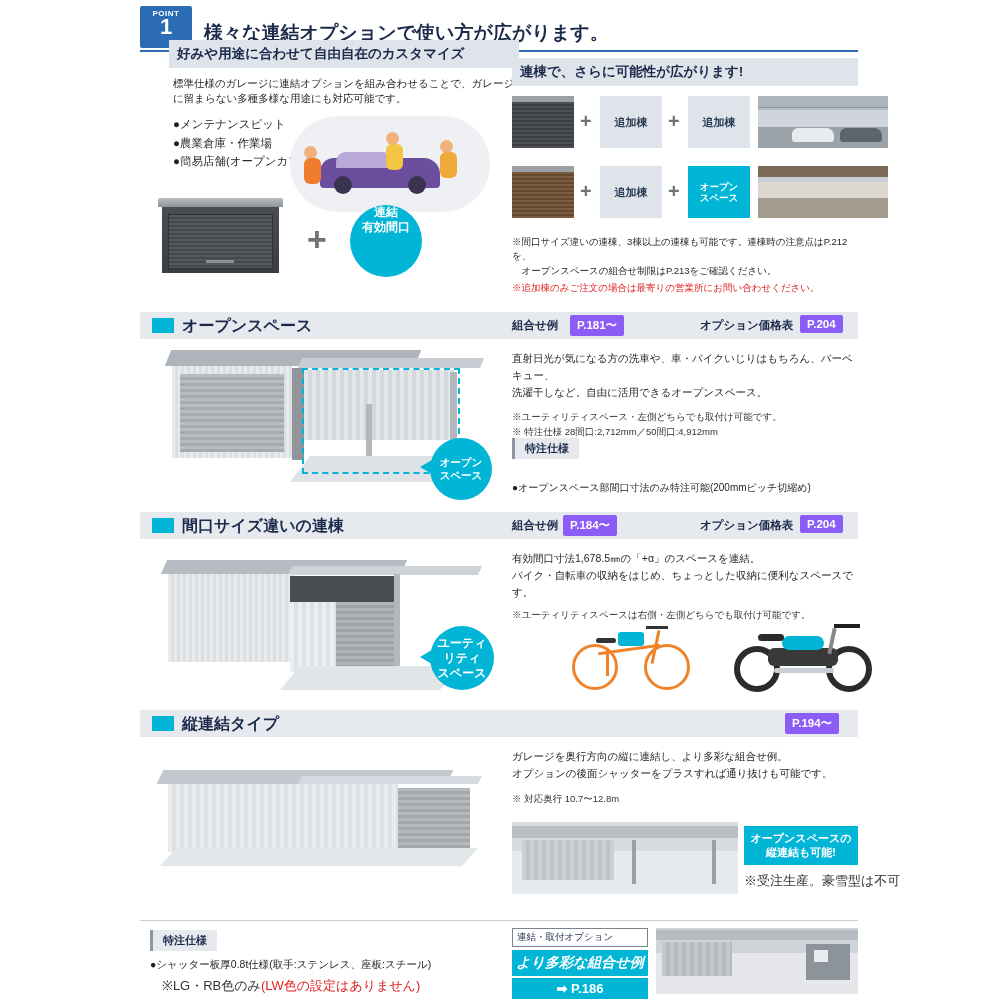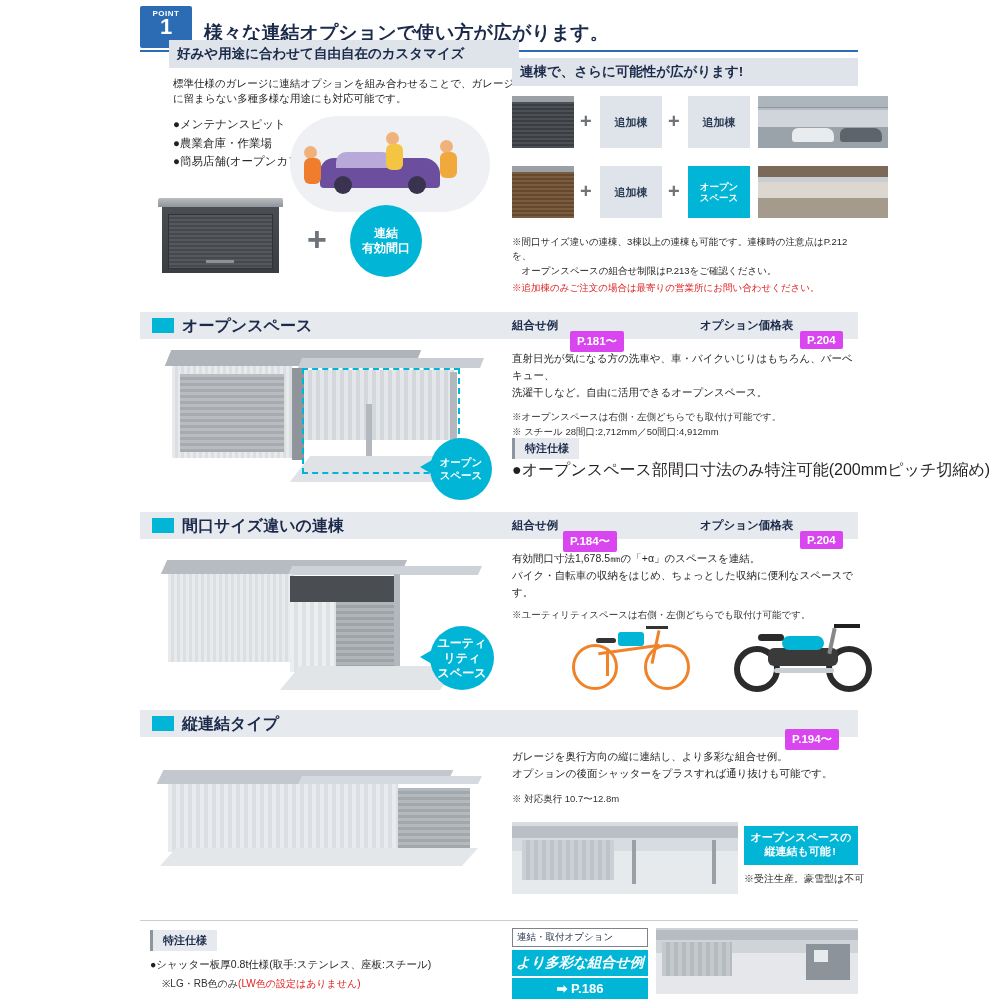--- a/index.html
+++ b/index.html
@@ -73,21 +73,21 @@
   }
   .gd-handle {
     position: absolute; left: 48px; top: 62px; width: 28px; height: 3px;
     background: #8d9196;
   }
   .plus-sign {
     position: absolute; font-size: 34px; color: #6f7479; font-weight: bold;
   }
   .bubble-blue {
     background: #00b5d6; color: #fff; border-radius: 50%;
-    display: flex; align-items: center; justify-content: center;
+    display: flex; justify-content: center;
     text-align: center; font-weight: bold; line-height: 1.25;
   }
 
   
   .people-ill {
     position: absolute; left: 290px; top: 110px; width: 200px; height: 110px;
   }
   .car-purple {
     position: absolute; left: 30px; top: 48px; width: 120px; height: 30px;
     background: #6b4f9e; border-radius: 14px 16px 4px 4px;
@@ -165,22 +165,22 @@
     position: absolute; left: 12px; top: 6px; width: 22px; height: 15px;
     background: #00b5d6;
   }
   .band .b-title {
     position: absolute; left: 42px; top: 4px; font-size: 16px; font-weight: bold; color: #1b2a4a;
   }
   .band .b-mid {
     position: absolute; top: 6px; font-size: 11.5px; font-weight: bold; color: #1b2a4a;
   }
   .pagechip {
-    position: absolute; top: 3px; background: #d946ef; color: #fff;
-    font-size: 11.5px; font-weight: bold; padding: 3px 7px; border-radius: 2px; margin-top: 16px;
+    position: absolute; top: 3px; background: #8b5cf6; color: #fff;
+    font-size: 11.5px; font-weight: bold; padding: 3px 7px; border-radius: 2px;
   }
 
   .txt-block { position: absolute; font-size: 10.5px; line-height: 1.6; }
   .txt-note { font-size: 9.5px; line-height: 1.55; color: #333; }
   .spec-head {
     display: inline-block; background: #e6e9ee; font-size: 11px; font-weight: bold;
     padding: 3px 10px; color: #1b2a4a; border-left: 3px solid #8d959f;
   }
 
   
@@ -217,21 +217,21 @@
   .veh { position: absolute; }
   .ring { position: absolute; border-radius: 50%; }
 
   
   .bottom-sep { position: absolute; left: 140px; top: 920px; width: 718px; height: 1px; background: #c9ced4; }
   .cyan-callout {
     position: absolute; background: #00b5d6; color: #fff;
     font-weight: bold; text-align: center;
   }
   .small-gray {
-    font-size: 10px; color: #333;
+    font-size: 13px; color: #333;
   }
 </style>
 </head>
 <body>
 
 <div class="page">
 
   <div class="point-header">
     <div class="point-badge">
       <div class="pt-label">POINT</div>
@@ -357,26 +357,26 @@
     <div>
       <div>オープン</div>
       <div>スペース</div>
     </div>
   </div>
   <div class="bubble-tail" style="left:420px; top:460px;"></div>
 
   <div class="txt-block" style="left:512px; top:350px; width:346px;">
     <div>直射日光が気になる方の洗車や、車・バイクいじりはもちろん、バーベキュー、</div>
     <div>洗濯干しなど。自由に活用できるオープンスペース。</div>
-    <div class="txt-note" style="margin-top:10px">※オープンスペースは右側・左側どちらでも取付け可能です。</div>
-    <div class="txt-note">※ スチール 28間口:2,712mm／50間口:4,912mm</div>
+    <div class="txt-note" style="margin-top:10px">※ユーティリティスペース・左側どちらでも取付け可能です。</div>
+    <div class="txt-note">※ 特注仕様 28間口:2,712mm／50間口:4,912mm</div>
   </div>
   <div style="position:absolute; left:512px; top:438px;">
     <div class="spec-head">特注仕様</div>
-    <div style="font-size:16px; margin-top:1px;">●オープンスペース部間口寸法のみ特注可能(200mmピッチ切縮め)</div>
+    <div style="font-size:10px; margin-top:22px;">●オープンスペース部間口寸法のみ特注可能(200mmピッチ切縮め)</div>
   </div>
 
   <div class="band" style="top:512px;">
     <div class="tab-mark"></div>
     <div class="b-title">間口サイズ違いの連棟</div>
     <div class="b-mid" style="left:372px">組合せ例</div>
     <div class="pagechip" style="left:423px">P.184〜</div>
     <div class="b-mid" style="left:560px">オプション価格表</div>
     <div class="pagechip" style="left:660px">P.204</div>
   </div>
@@ -447,21 +447,21 @@
     <div>オプションの後面シャッターをプラスすれば通り抜けも可能です。</div>
     <div class="txt-note" style="margin-top:10px">※ 対応奥行 10.7〜12.8m</div>
   </div>
 
   <div style="position:absolute; left:512px; top:822px; width:226px; height:72px; background:linear-gradient(#d7dce1 0 40%, #e7eaed 40% 100%); overflow:hidden;">
     <div style="position:absolute; left:0; top:4px; width:226px; height:12px; background:#b9bfc5;"></div>
     <div style="position:absolute; left:10px; top:18px; width:92px; height:40px; background:repeating-linear-gradient(90deg,#cbd0d5 0 4px,#bdc3c8 4px 8px);"></div>
     <div style="position:absolute; left:120px; top:18px; width:4px; height:44px; background:#9aa0a6;"></div>
     <div style="position:absolute; left:200px; top:18px; width:4px; height:44px; background:#9aa0a6;"></div>
   </div>
-  <div class="cyan-callout" style="left:744px; top:826px; width:114px; padding:5px 4px; font-size:11px; line-height:1.3;font-family:Liberation Mono, monospace;">
+  <div class="cyan-callout" style="left:744px; top:826px; width:114px; padding:5px 4px; font-size:11px; line-height:1.3;">
     <div>オープンスペースの</div>
     <div>縦連結も可能!</div>
   </div>
   <div class="small-gray" style="position:absolute; left:744px; top:872px;">※受注生産。豪雪型は不可</div>
 
   <div class="bottom-sep"></div>
 
   <div style="position:absolute; left:150px; top:930px; width:340px;">
     <div class="spec-head">特注仕様</div>
     <div style="font-size:10.5px; margin-top:7px;">●シャッター板厚0.8t仕様(取手:ステンレス、座板:スチール)</div>

